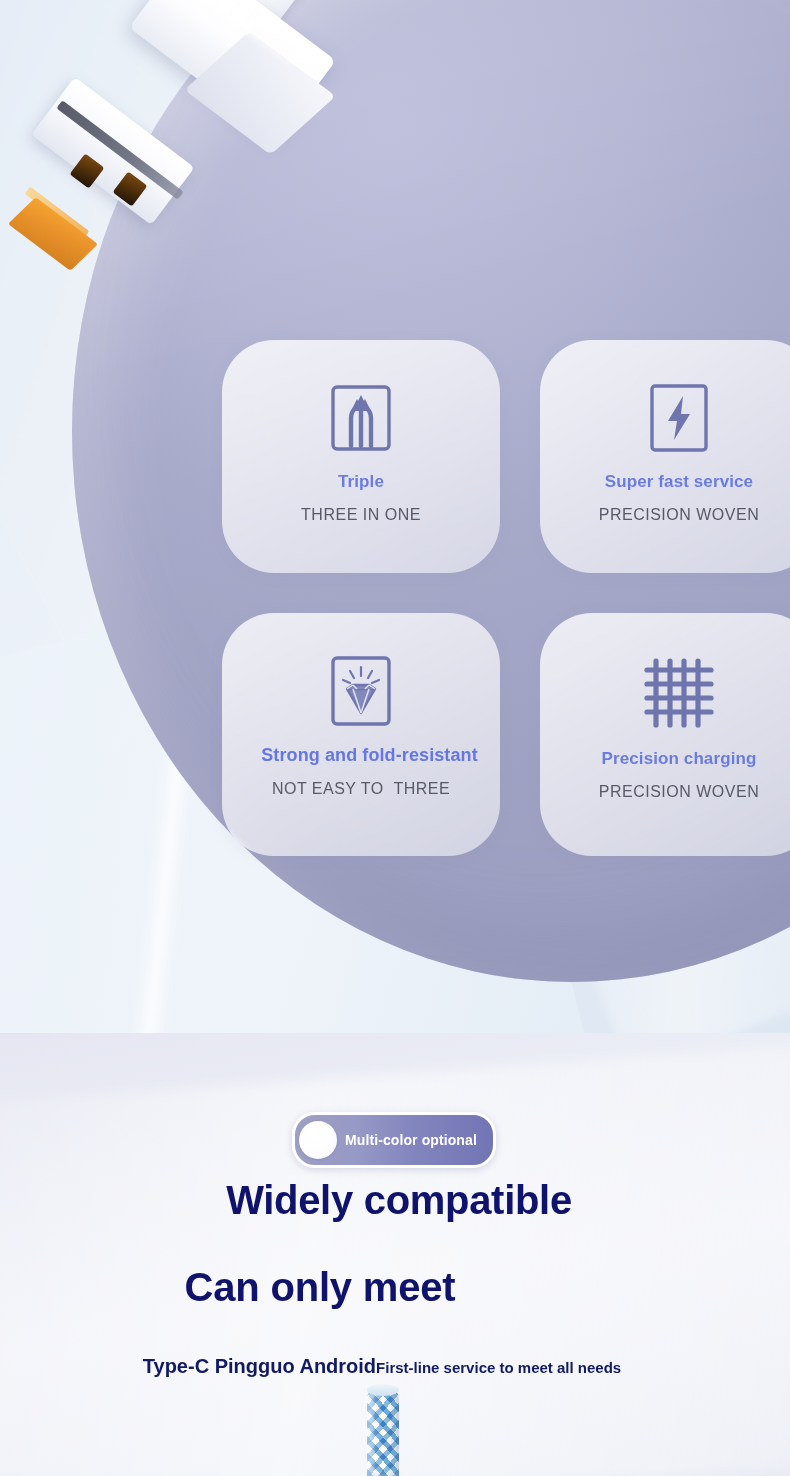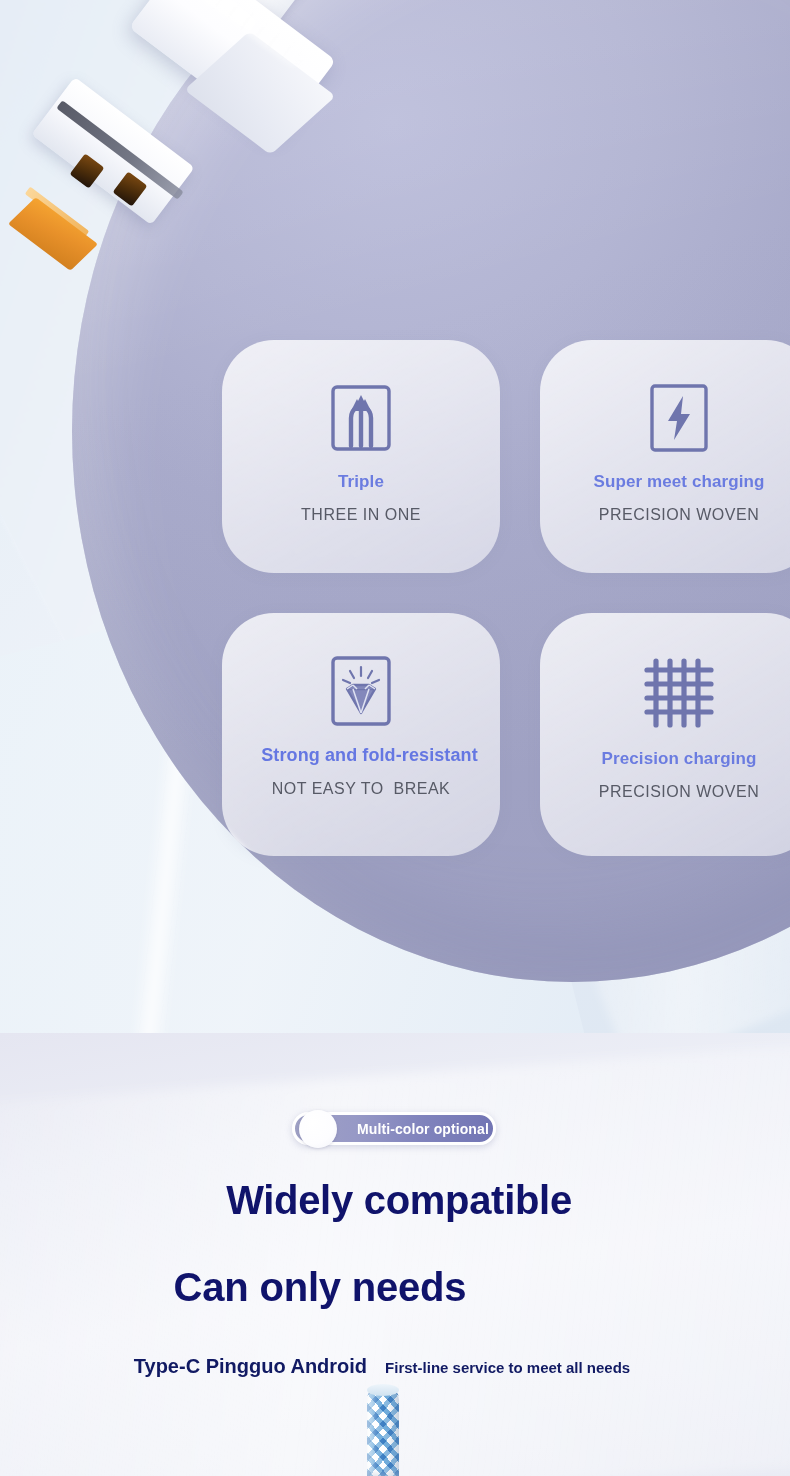--- a/index.html
+++ b/index.html
@@ -165,27 +165,26 @@
     overflow:hidden;
     background:linear-gradient(170deg,#e5e6f1 0%,#eceef6 26%,#f2f3f9 55%,#eef0f7 78%,#e9ebf4 100%);
   }
   .bottom-sheen{
     position:absolute; left:-120px; top:40px; width:1080px; height:420px;
     background:linear-gradient(100deg,rgba(255,255,255,0) 0%,rgba(255,255,255,.55) 40%,rgba(255,255,255,.15) 100%);
     transform:rotate(-4deg); filter:blur(6px);
   }
 
   .pill{
-    position:absolute; left:292px; top:1112px; width:204px; height:33px;
+    position:absolute; left:292px; top:1112px; width:204px; height:56px;
     border-radius:23px;
     background:linear-gradient(90deg,#9ea0c4 0%,#9799c6 30%,#8184bd 62%,#7275b4 100%);
     border:3px solid #ffffff;
     display:flex; align-items:center;
     box-shadow:0 2px 7px rgba(120,122,165,.28);
-    gap:12px;
   }
   .pill-dot{
     width:38px; height:38px; border-radius:50%;
     background:radial-gradient(circle at 36% 32%, #ffffff 0%, #fdfdff 60%, #f3f4fa 100%);
     margin-left:4px; flex:none;
     box-shadow:0 1px 3px rgba(90,92,130,.22);
   }
   .pill-label{
     color:#ffffff; font-size:14px; font-weight:bold;
     margin-left:8px; white-space:nowrap; letter-spacing:.1px;
@@ -202,21 +201,21 @@
     font-size:40px; font-weight:bold; color:#10136b; letter-spacing:-.2px;
   }
   .foot-line{
     position:absolute; left:0; top:1355px; width:764px;
     display:flex; align-items:baseline; justify-content:center;
   }
   .foot-a{
     font-size:20px; font-weight:bold; color:#111a63; white-space:nowrap;
   }
   .foot-b{
-    font-size:15px; font-weight:bold; color:#111a63; white-space:nowrap;padding-left:18px;
+    font-size:15px; font-weight:bold; color:#111a63; white-space:nowrap;
   }
 
   
   .braid{
     position:absolute; left:367px; top:1386px; width:32px; height:90px;
     border-radius:14px 14px 0 0;
     background:
       repeating-linear-gradient(48deg, rgba(90,160,215,.85) 0 5px, rgba(255,255,255,.96) 5px 11px),
       repeating-linear-gradient(-48deg, rgba(90,160,215,.70) 0 5px, rgba(255,255,255,.92) 5px 11px);
     background-blend-mode:multiply;
@@ -276,40 +275,40 @@
         <div class="card-sub">THREE IN ONE</div>
       </div>
 
       <div class="card c2">
         <div class="card-icon">
           <svg width="60" height="70" viewBox="0 0 60 70" fill="none">
             <rect x="3" y="3" width="54" height="64" rx="3" stroke="#6f75ad" stroke-width="3.4"></rect>
             <path d="M34 13 L19 38 L28 38 L25 57 L41 31 L32 31 Z" fill="#6f75ad"></path>
           </svg>
         </div>
-        <div class="card-title">Super meet charging</div>
+        <div class="card-title">Super fast service</div>
         <div class="card-sub">PRECISION WOVEN</div>
       </div>
 
       <div class="card c3">
         <div class="card-icon">
           <svg width="62" height="72" viewBox="0 0 62 72" fill="none">
             <rect x="3" y="3" width="56" height="66" rx="4" stroke="#6f75ad" stroke-width="3.4"></rect>
             <path d="M31 12 L31 21" stroke="#6f75ad" stroke-width="2.2" stroke-linecap="round"></path>
             <path d="M20 16 L24 23" stroke="#6f75ad" stroke-width="2.2" stroke-linecap="round"></path>
             <path d="M42 16 L38 23" stroke="#6f75ad" stroke-width="2.2" stroke-linecap="round"></path>
             <path d="M13 25 L20 28" stroke="#6f75ad" stroke-width="2.2" stroke-linecap="round"></path>
             <path d="M49 25 L42 28" stroke="#6f75ad" stroke-width="2.2" stroke-linecap="round"></path>
             <path d="M17 34 L45 34 L31 58 Z" fill="#8388bb" stroke="#6f75ad" stroke-width="2.4" stroke-linejoin="round"></path>
             <path d="M17 34 L23 30 L39 30 L45 34" fill="#8388bb" stroke="#6f75ad" stroke-width="2.4" stroke-linejoin="round"></path>
             <path d="M23 34 L31 58 M39 34 L31 58 M17 34 L23 30 M45 34 L39 30 M23 30 L27 34 M39 30 L35 34" stroke="#dfe2f2" stroke-width="1.5"></path>
           </svg>
         </div>
         <div class="card-title">Strong and fold-resistant</div>
-        <div class="card-sub">NOT EASY TO  BREAK</div>
+        <div class="card-sub">NOT EASY TO  THREE</div>
       </div>
 
       <div class="card c4">
         <div class="card-icon">
           <svg width="74" height="74" viewBox="0 0 74 74" fill="none" stroke="#6f75ad" stroke-width="5.2" stroke-linecap="round">
             <path d="M14 5 L14 69"></path>
             <path d="M28 5 L28 69"></path>
             <path d="M42 5 L42 69"></path>
             <path d="M56 5 L56 69"></path>
             <path d="M5 14 L69 14"></path>
@@ -328,21 +327,21 @@
   <div class="bottom-section">
     <div class="bottom-sheen"></div>
   </div>
 
   <div class="pill">
     <div class="pill-dot"></div>
     <div class="pill-label">Multi-color optional</div>
   </div>
 
   <div class="h-widely">Widely compatible</div>
-  <div class="h-match">Can only needs</div>
+  <div class="h-match">Can only meet</div>
 
   <div class="foot-line">
     <span class="foot-a">Type-C Pingguo Android</span>
     <span class="foot-b">First-line service to meet all needs</span>
   </div>
 
   <div class="braid"></div>
   <div class="braid-top"></div>
 
 </div>

